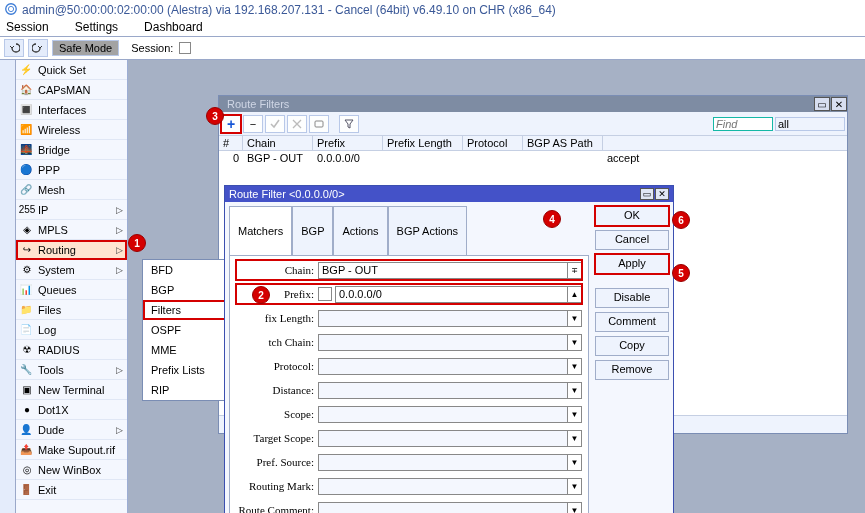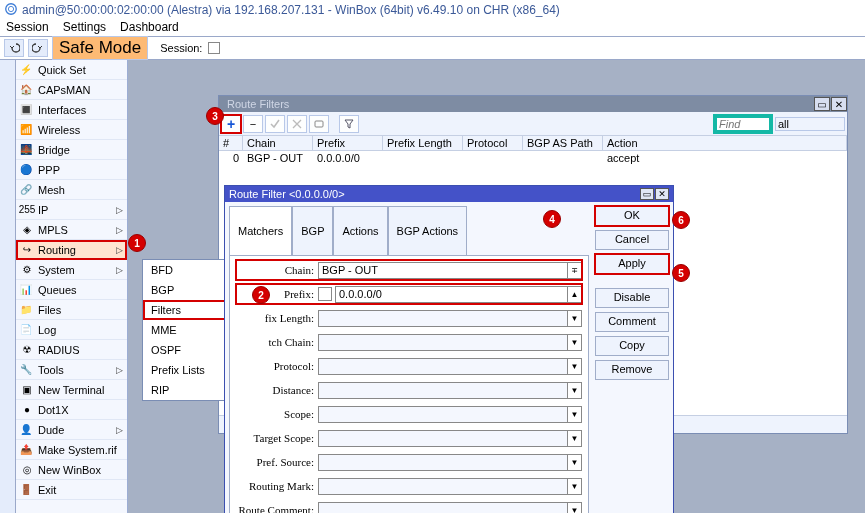--- a/index.html
+++ b/index.html
@@ -2,26 +2,26 @@
 <html><head>
 <meta charset="utf-8">
 <style>
   * { box-sizing: border-box; margin: 0; padding: 0; font-family: "Segoe UI", Tahoma, sans-serif; font-size: 11px; }
   body { background: #fff; width: 865px; height: 513px; position: relative; overflow: hidden; color: #000; }
 
   .titlebar { height: 20px; display: flex; align-items: center; padding-left: 4px; gap: 4px; }
   .titlebar svg { width: 14px; height: 14px; }
   .titlebar-text { color: #3b5998; font-size: 12px; }
 
-  .menubar { height: 16px; display: flex; gap: 14px; padding-left: 6px; }
+  .menubar { height: 16px; display: flex; gap: 26px; padding-left: 6px; }
   .menubar span { font-size: 12px; color: #000; }
 
   .toolbar { border-top: 1px solid #9aa8c9; border-bottom: 1px solid #9aa8c9; height: 24px; display: flex; align-items: center; padding-left: 4px; gap: 4px; }
   .tb-btn { width: 20px; height: 18px; border: 1px solid #b8c8e8; background: #e4ecfb; display: flex; align-items: center; justify-content: center; }
-  .safe-mode { border: 1px solid #b8c8e8; background: #fdba74; padding: 1px 6px; font-size: 17px; }
+  .safe-mode { border: 1px solid #b8c8e8; background: #a3a3a3; padding: 1px 6px; font-size: 11px; }
   .session-lbl { margin-left: 8px; text-align: right; }
   .session-box { display:inline-block; width: 12px; height: 12px; border: 1px solid #888; background:#fff; margin-left:2px; vertical-align:middle; }
 
   
   .workspace { display: flex; height: calc(513px - 60px); }
 
   .left-rail { width: 16px; background: #e4ecfb; border-right: 1px solid #9aa8c9; display:flex; justify-content:center; }
   .left-rail span { writing-mode: vertical-rl; transform: rotate(180deg); font-size:10px; color:#333; }
 
   .sidebar { width: 112px; background: #f4f7fe; border-right: 1px solid #9cadd4; overflow: hidden; }
@@ -38,21 +38,21 @@
   .canvas { flex: 1; background: #a6b1c5; position: relative; }
 
   
   .rf-window { position: absolute; left: 90px; top: 35px; width: 630px; background: #f4f7fe; border: 1px solid #7a8db4; }
   .rf-title { background: #7e8ca3; color: #cfd6e5; height: 16px; display: flex; align-items: center; padding-left: 8px; gap:4px; }
   .rf-title .wctl { margin-left: auto; display:flex; }
   .rf-title .wctl span { width:16px; height:14px; border:1px solid #555; display:inline-flex; align-items:center; justify-content:center; background:#d7def0; color:#000; font-size:10px; margin-left:1px; }
   .rf-toolbar { height: 24px; display: flex; align-items: center; gap: 2px; padding: 2px; background: #eef3fd; border-bottom:1px solid #c5cfe3; }
   .rf-btn { width: 20px; height: 18px; border:1px solid #b8c8e8; background:#fdfefe; display:flex; align-items:center; justify-content:center; }
   .rf-btn.add { color:#1555d6; font-weight:bold; outline:2px solid #d40000; outline-offset:-1px; font-size:14px; }
-  .rf-find { margin-left:auto; border:4px solid #14b8a6; width:60px; font-style:italic; color:#888; padding-left:2px; }
+  .rf-find { margin-left:auto; border:1px solid #14b8a6; width:60px; font-style:italic; color:#888; padding-left:2px; }
   .rf-sel { border:1px solid #b8c8e8; width:70px; padding-left:2px; }
 
   .rf-table { font-size:11px; }
   .rf-table .hdr { display:flex; background:#eef3fd; border-bottom:1px solid #c5cfe3; }
   .rf-table .hdr div { border-right:1px solid #c5cfe3; padding:1px 4px; }
   .rf-table .row { display:flex; background:#fff; }
   .rf-table .row div { padding:1px 4px; }
 
   
   .rfd { position:absolute; left:96px; top:125px; width:450px; background:#f4f7fe; border:1px solid #3b4fb0; z-index:60; }
@@ -80,21 +80,21 @@
 </head>
 <body>
 
 <div class="titlebar">
   <span>
     <svg viewBox="0 0 16 16">
         <circle cx="8" cy="8" r="6" fill="none" stroke="#3b7bd6" stroke-width="1.5"></circle>
         <circle cx="8" cy="8" r="3" fill="none" stroke="#3b7bd6" stroke-width="1"></circle>
       </svg>
   </span>
-  <span class="titlebar-text">admin@50:00:00:02:00:00 (Alestra) via 192.168.207.131 - WinBox (64bit) v6.49.10 on CHR (x86_64)</span>
+  <span class="titlebar-text">admin@50:00:00:02:00:00 (Alestra) via 192.168.207.131 - Cancel (64bit) v6.49.10 on CHR (x86_64)</span>
 </div>
 
 <div class="menubar">
   <span>Session</span>
   <span>Settings</span>
   <span>Dashboard</span>
 </div>
 
 <div class="toolbar">
   <div class="tb-btn">
@@ -197,21 +197,21 @@
         <span class="ic" style="font-size: 10px;">●</span>
         <span class="side-sub">Dot1X</span>
       </div>
       <div class="side-item">
         <span class="ic" style="font-size: 10px;">👤</span>
         <span class="side-sub">Dude</span>
         <span class="arrow">▷</span>
       </div>
       <div class="side-item">
         <span class="ic" style="font-size: 10px;">📤</span>
-        <span class="side-sub">Make System.rif</span>
+        <span class="side-sub">Make Supout.rif</span>
       </div>
       <div class="side-item">
         <span class="ic" style="font-size: 10px;">◎</span>
         <span class="side-sub">New WinBox</span>
       </div>
       <div class="side-item">
         <span class="ic" style="font-size: 10px;">🚪</span>
         <span class="side-sub">Exit</span>
       </div>
     </div>
@@ -254,21 +254,20 @@
         <div class="rf-sel"><span>all</span></div>
       </div>
       <div class="rf-table">
         <div class="hdr">
           <div style="width:24px">#</div>
           <div style="width:70px">Chain</div>
           <div style="width:70px">Prefix</div>
           <div style="width:80px">Prefix Length</div>
           <div style="width:60px">Protocol</div>
           <div style="width:80px">BGP AS Path</div>
-          <div style="flex:1">Action</div>
         </div>
         <div class="row">
           <div style="width:24px;text-align:right">0</div>
           <div style="width:70px">BGP - OUT</div>
           <div style="width:70px">0.0.0.0/0</div>
           <div style="width:80px"></div>
           <div style="width:60px"></div>
           <div style="width:80px"></div>
           <div style="flex:1">accept</div>
         </div>
@@ -375,22 +374,22 @@
       </div>
     </div>
 
   </div>
 </div>
 
 <div class="submenu" id="submenu">
     <div class="submenu-item">BFD</div>
     <div class="submenu-item">BGP</div>
     <div class="submenu-item hl">Filters</div>
+    <div class="submenu-item">OSPF</div>
     <div class="submenu-item">MME</div>
-    <div class="submenu-item">OSPF</div>
     <div class="submenu-item">Prefix Lists</div>
     <div class="submenu-item">RIP</div>
   </div>
 
 <div class="callout" style="left:128px; top:234px">1</div>
 <div class="callout" style="left:252px; top:286px">2</div>
 <div class="callout" style="left:206px; top:107px">3</div>
 <div class="callout" style="left:543px; top:210px">4</div>
 <div class="callout" style="left:672px; top:264px">5</div>
 <div class="callout" style="left:672px; top:211px">6</div>

